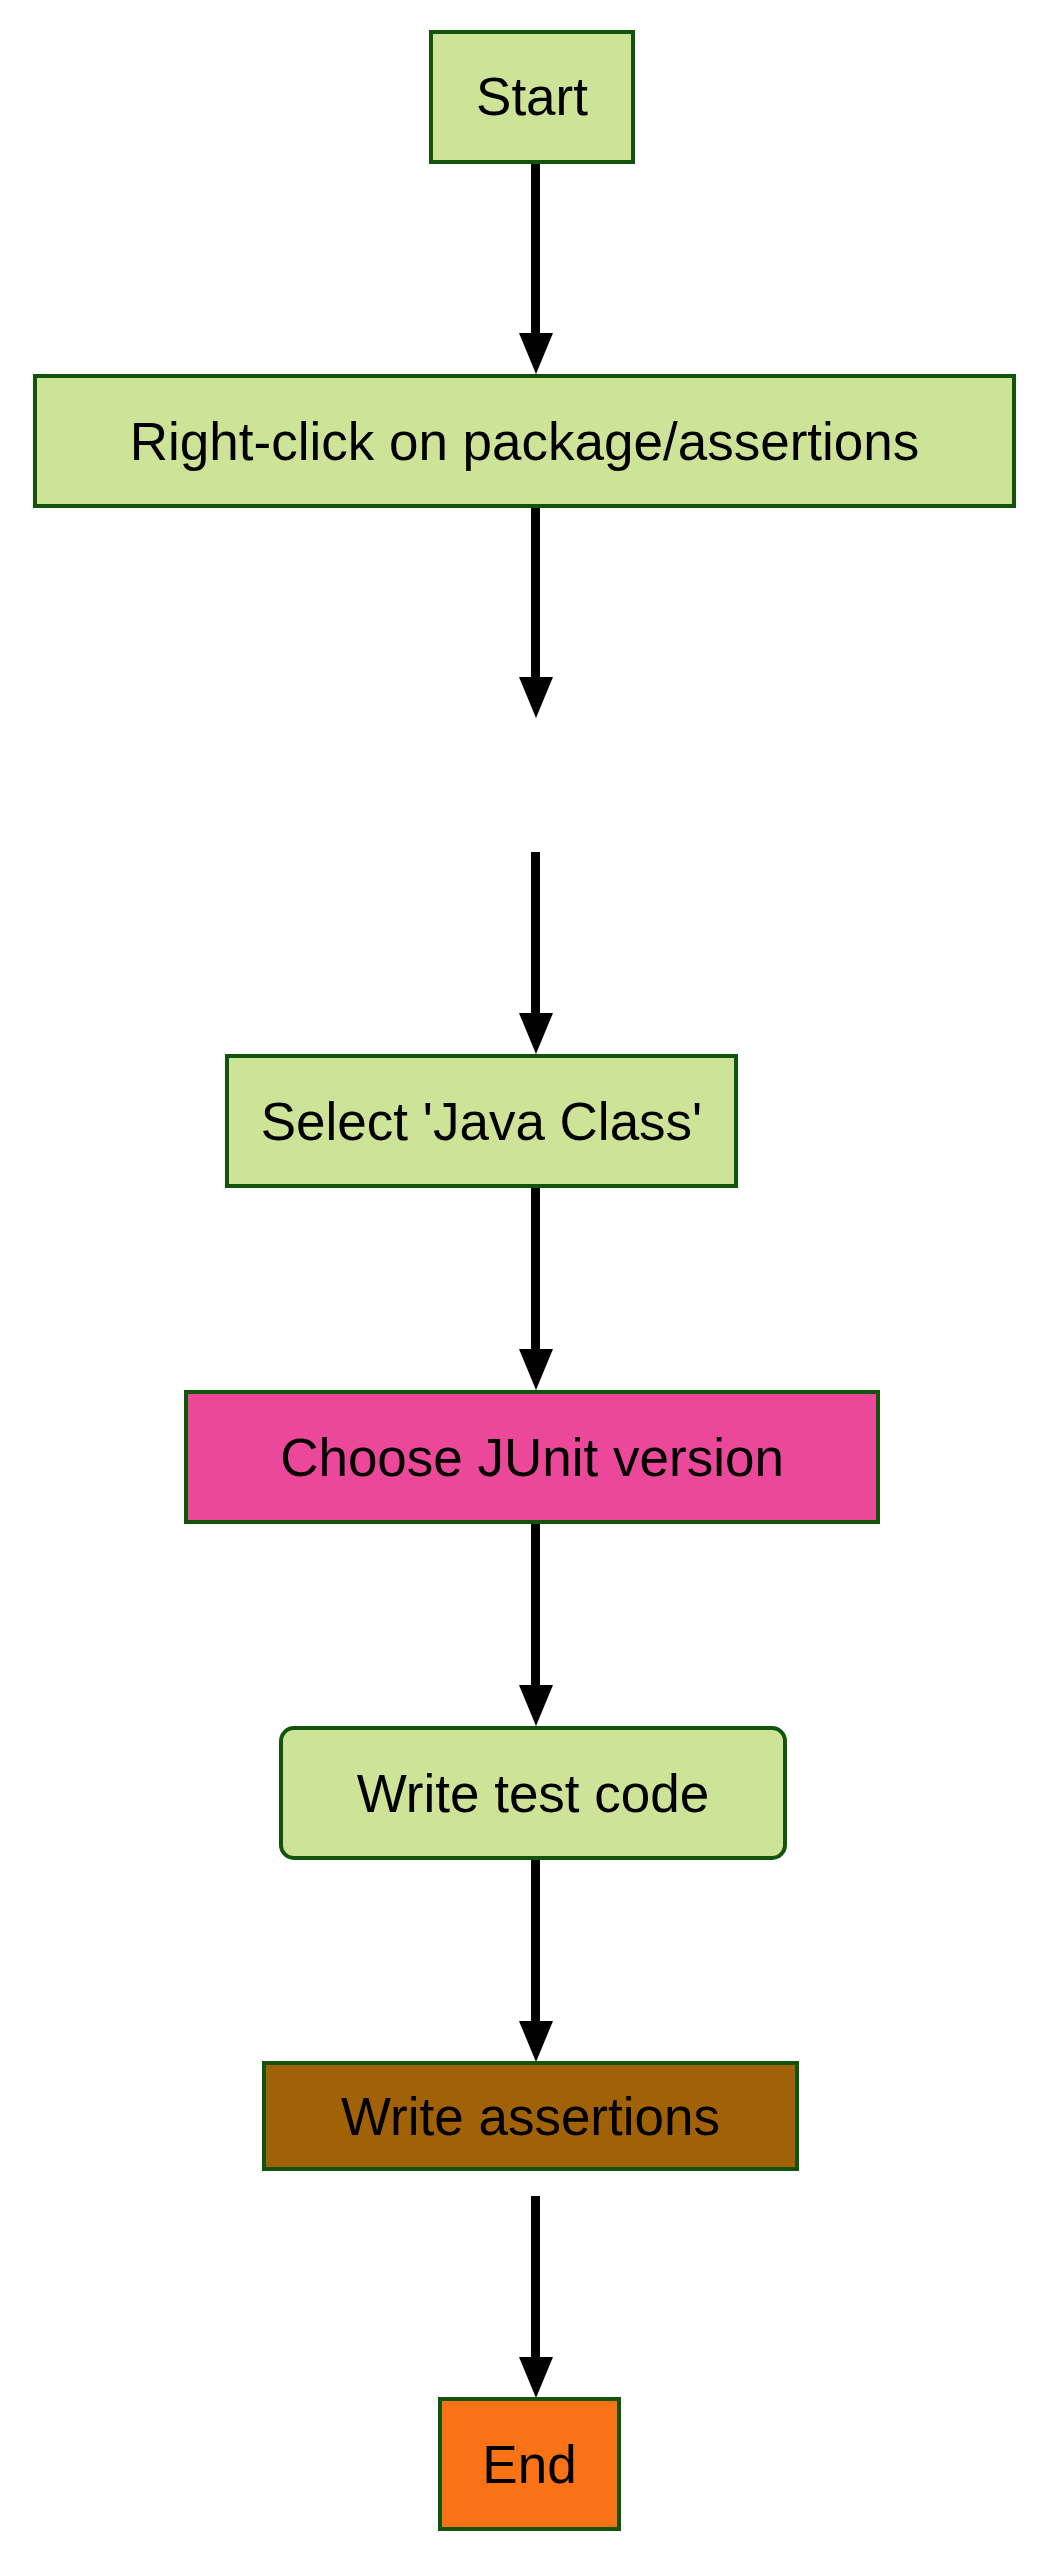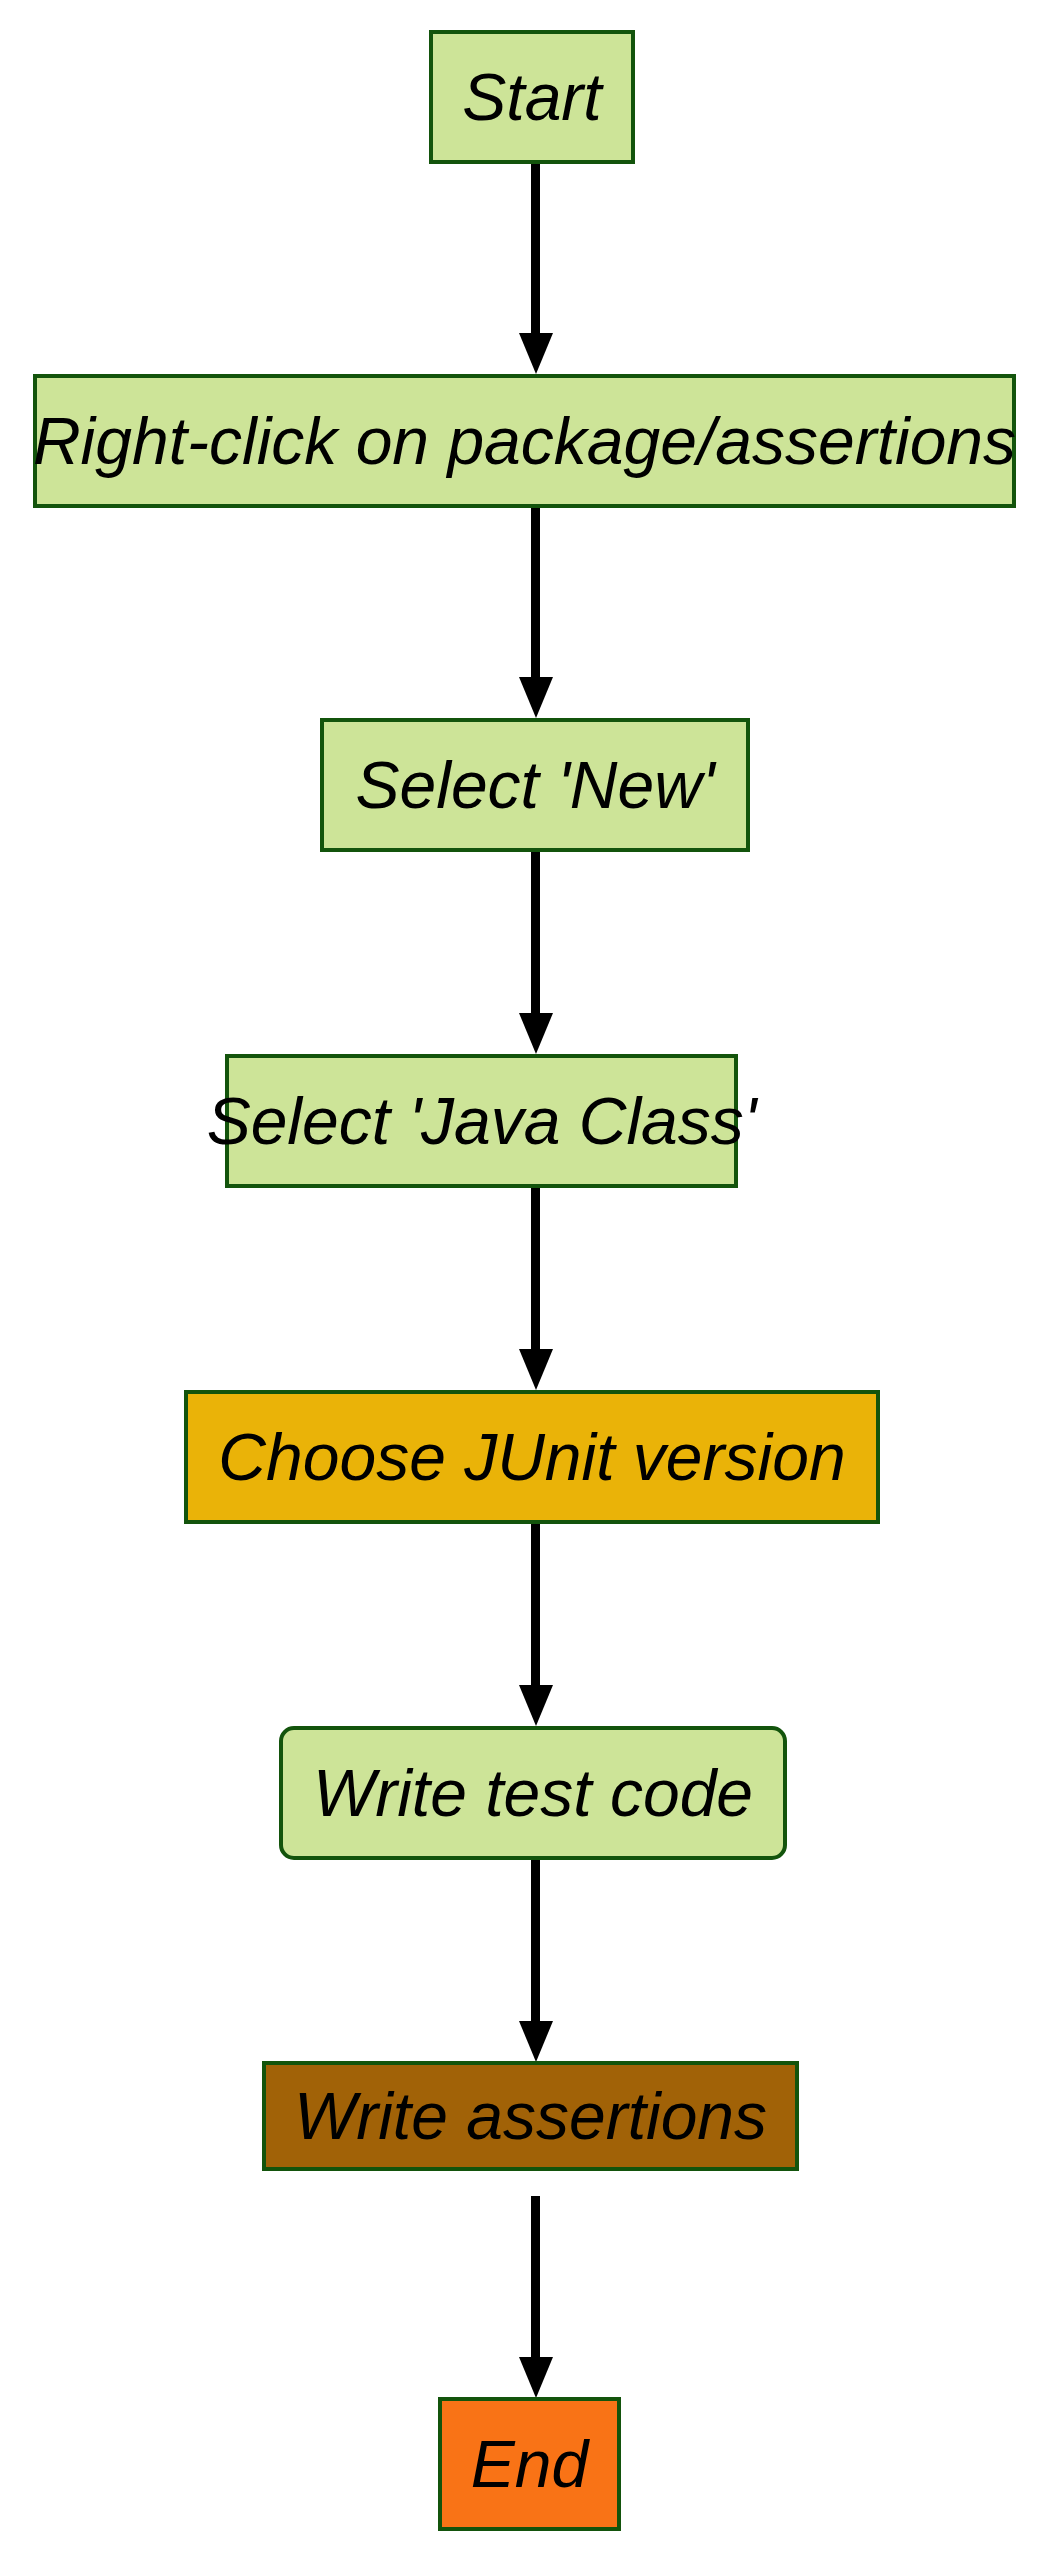--- a/index.html
+++ b/index.html
@@ -23,27 +23,26 @@
     box-sizing: border-box;
     background: #cde498;
     border: 4.1px solid #13540c;
     display: flex;
     align-items: center;
     justify-content: center;
     z-index: 2;
   }
   .flow-node-label {
     font-family: "Liberation Sans", sans-serif;
-    font-size: 66px;
+    font-size: 53px;
     line-height: 1;
     color: #000000;
     white-space: nowrap;
     letter-spacing: 0px;
     text-align: center;
-    font-style: italic;
   }
   .flow-edge {
     position: absolute;
     z-index: 1;
     overflow: visible;
   }
   .edge-stem {
     position: absolute;
     background: #000000;
     width: 9px;
@@ -88,27 +87,24 @@
     <div class="flow-edge" style="left: 519px; top: 2196px; width: 34px; height: 202px;">
       <div class="edge-stem" style="background: rgb(0, 0, 0); left: 12.3px; top: 0px; height: 166px;"></div>
       <div class="edge-head" style="border-top-color: rgb(0, 0, 0); left: 0px; top: 161px;"></div>
     </div>
     <div class="flow-node" style="left: 429px; top: 29.5px; width: 206px; height: 134px; background: rgb(205, 228, 152); border-color: rgb(19, 84, 12);">
       <span class="flow-node-label" style="color: rgb(0, 0, 0);">Start</span>
     </div>
     <div class="flow-node" style="left: 33px; top: 374px; width: 983px; height: 134px; background: rgb(205, 228, 152); border-color: rgb(19, 84, 12);">
       <span class="flow-node-label" style="color: rgb(0, 0, 0);">Right-click on package/assertions</span>
     </div>
-    <div class="flow-node" style="left: 320px; top: 718px; width: 430px; height: 134px; background: rgb(205, 228, 152); border-color: rgb(19, 84, 12);">
-      <span class="flow-node-label" style="color: rgb(0, 0, 0);">Select 'New'</span>
-    </div>
     <div class="flow-node" style="left: 225px; top: 1054px; width: 513px; height: 134px; background: rgb(205, 228, 152); border-color: rgb(19, 84, 12);">
       <span class="flow-node-label" style="color: rgb(0, 0, 0);">Select 'Java Class'</span>
     </div>
-    <div class="flow-node" style="left: 184px; top: 1390px; width: 696px; height: 134px; background: #eab308; border-color: rgb(19, 84, 12); justify-content: center;">
+    <div class="flow-node" style="left: 184px; top: 1390px; width: 696px; height: 134px; background: #ec4899; border-color: rgb(19, 84, 12); justify-content: center;">
       <span class="flow-node-label" style="color: rgb(0, 0, 0);">Choose JUnit version</span>
     </div>
     <div class="flow-node" style="left: 279px; top: 1726px; width: 508px; height: 134px; background: rgb(205, 228, 152); border-color: rgb(19, 84, 12); border-radius: 15px;">
       <span class="flow-node-label" style="color: rgb(0, 0, 0);">Write test code</span>
     </div>
     <div class="flow-node" style="left: 262px; top: 2061px; width: 537px; height: 110px; background: #a16207; border-color: rgb(19, 84, 12);">
       <span class="flow-node-label" style="color: rgb(0, 0, 0);">Write assertions</span>
     </div>
     <div class="flow-node" style="left: 438px; top: 2397px; width: 183px; height: 134px; background: #f97316; border-color: rgb(19, 84, 12);">
       <span class="flow-node-label" style="color: rgb(0, 0, 0);">End</span>

